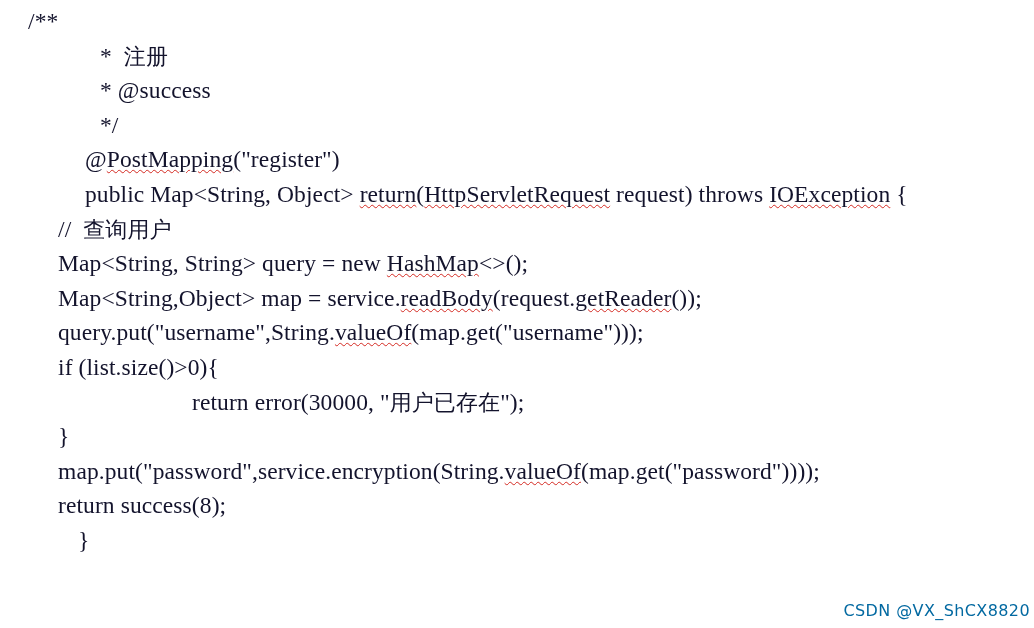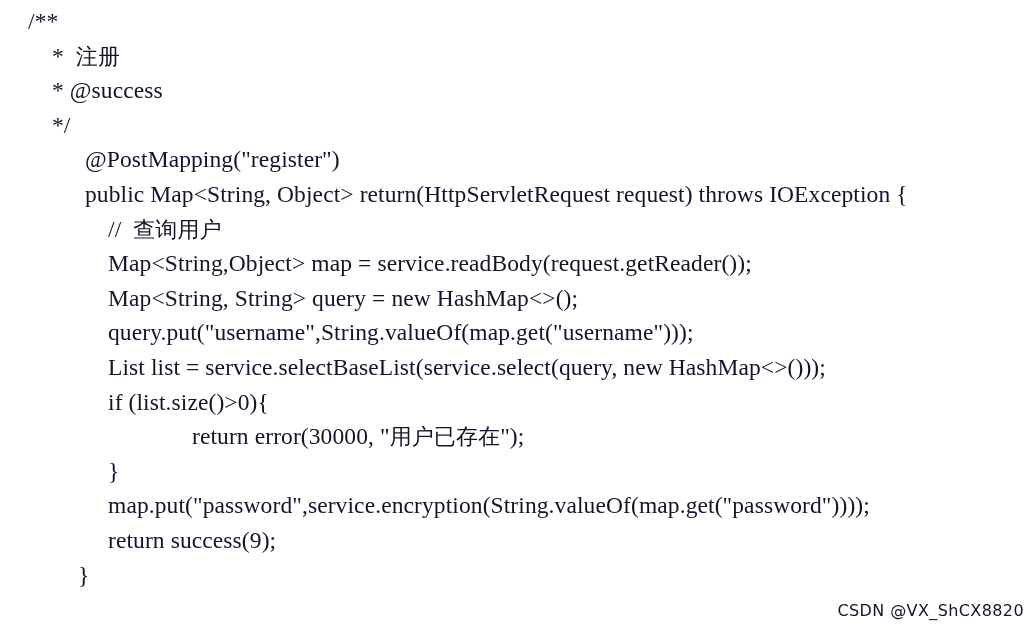--- a/index.html
+++ b/index.html
@@ -32,68 +32,68 @@
     line-height: 34.6px;
     white-space: pre;
     color: #13132c;
     letter-spacing: 0.1px;
     font-family: "Liberation Serif", "DejaVu Serif", serif;
     height: 34.6px;
   }
 
   
   .ind-0  { padding-left: 28px; }
-  .ind-c  { padding-left: 52px; }
+  .ind-c  { padding-left: 100px; }
   .ind-1  { padding-left: 85px; }
-  .ind-2  { padding-left: 108px; }
+  .ind-2  { padding-left: 58px; }
   .ind-3  { padding-left: 192px; }
   .ind-end{ padding-left: 78px; }
 
   
   .sq {
+    text-decoration: underline;
     text-decoration-style: wavy;
     text-decoration-color: #d42a22;
     text-decoration-thickness: 1px;
     text-underline-offset: 2px;
     -webkit-text-decoration: underline wavy #d42a22;
   }
 
   .cjk {
     font-family: "DejaVu Sans", "Liberation Sans", sans-serif;
     font-size: 22px;
   }
 
   #watermark {
     position: absolute;
-    right: 10px;
+    right: 4px;
     bottom: 8px;
     font-family: "DejaVu Sans", "Liberation Sans", sans-serif;
     font-size: 16px;
-    color: #0f172a;
+    color: #0369a1;
     letter-spacing: 0.4px;
     white-space: pre;
     user-select: none;
   }
 </style>
 </head>
 <body>
 
 <div id="code-block">
     <div class="code-line ind-0">/**</div>
     <div class="code-line ind-c">*  <span class="cjk">注册</span></div>
     <div class="code-line ind-c">* @success</div>
     <div class="code-line ind-c">*/</div>
     <div class="code-line ind-1">@<span class="sq">PostMapping</span>("register")</div>
     <div class="code-line ind-1">public Map&lt;String, Object&gt; <span class="sq">return</span>(<span class="sq">HttpServletRequest</span> request) throws <span class="sq">IOException</span> {</div>
     <div class="code-line ind-2">//  <span class="cjk">查询用户</span></div>
+    <div class="code-line ind-2">Map&lt;String, String&gt; query = new <span class="sq">HashMap</span>&lt;&gt;();</div>
     <div class="code-line ind-2">Map&lt;String,Object&gt; map = service.<span class="sq">readBody</span>(request.<span class="sq">getReader</span>());</div>
-    <div class="code-line ind-2">Map&lt;String, String&gt; query = new <span class="sq">HashMap</span>&lt;&gt;();</div>
     <div class="code-line ind-2">query.put("username",String.<span class="sq">valueOf</span>(map.get("username")));</div>
-    <div class="code-line ind-2">List list = service.<span class="sq">selectBaseList</span>(service.select(query, new <span class="sq">HashMap</span>&lt;&gt;()));</div>
     <div class="code-line ind-2">if (list.size()&gt;0){</div>
     <div class="code-line ind-3">return error(30000, "<span class="cjk">用户已存在</span>");</div>
     <div class="code-line ind-2">}</div>
     <div class="code-line ind-2">map.put("password",service.encryption(String.<span class="sq">valueOf</span>(map.get("password"))));</div>
-    <div class="code-line ind-2">return success(9);</div>
+    <div class="code-line ind-2">return success(8);</div>
     <div class="code-line ind-end">}</div>
   </div>
 
 <div id="watermark">CSDN @VX_ShCX8820</div>
 
 </body></html>

